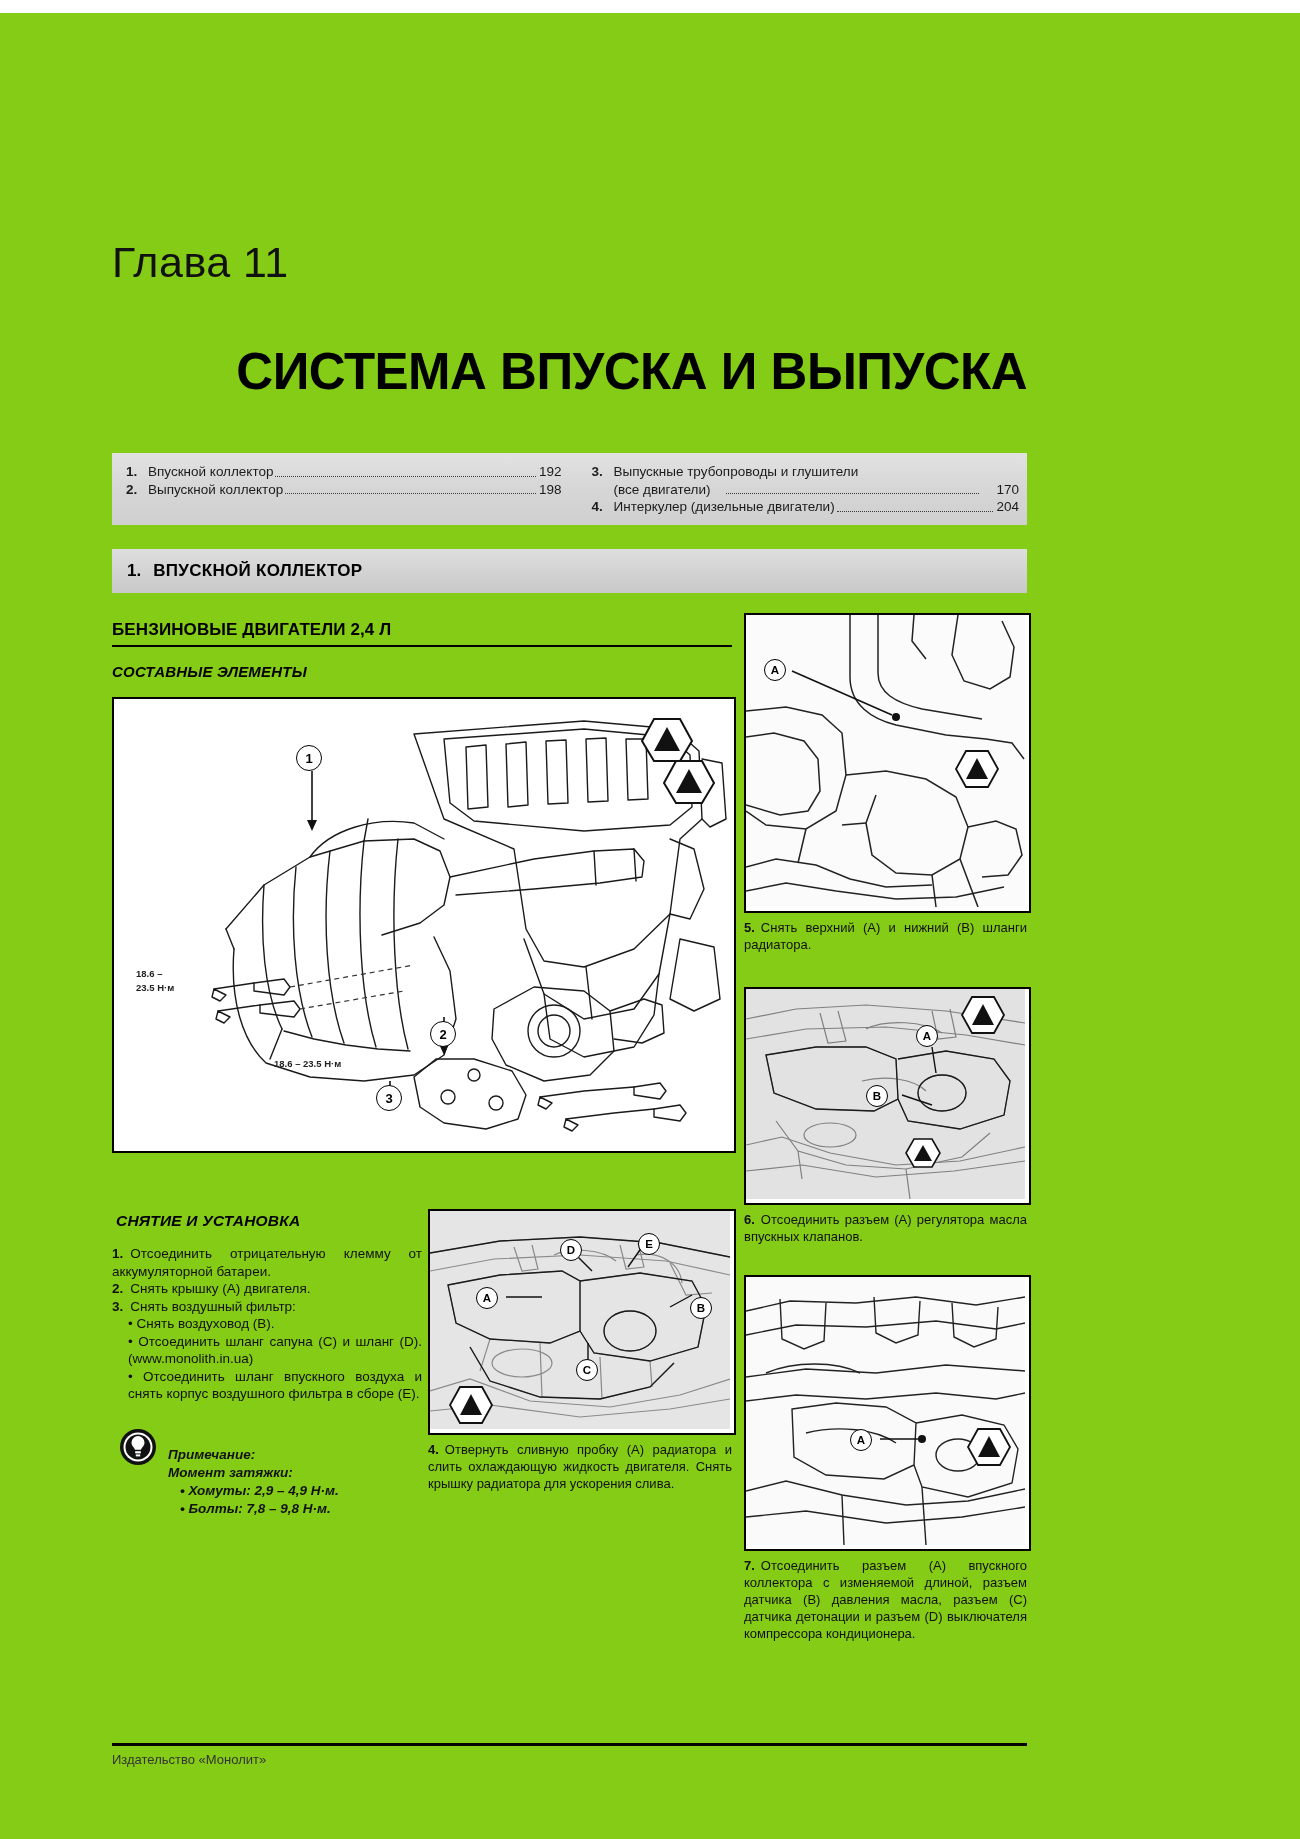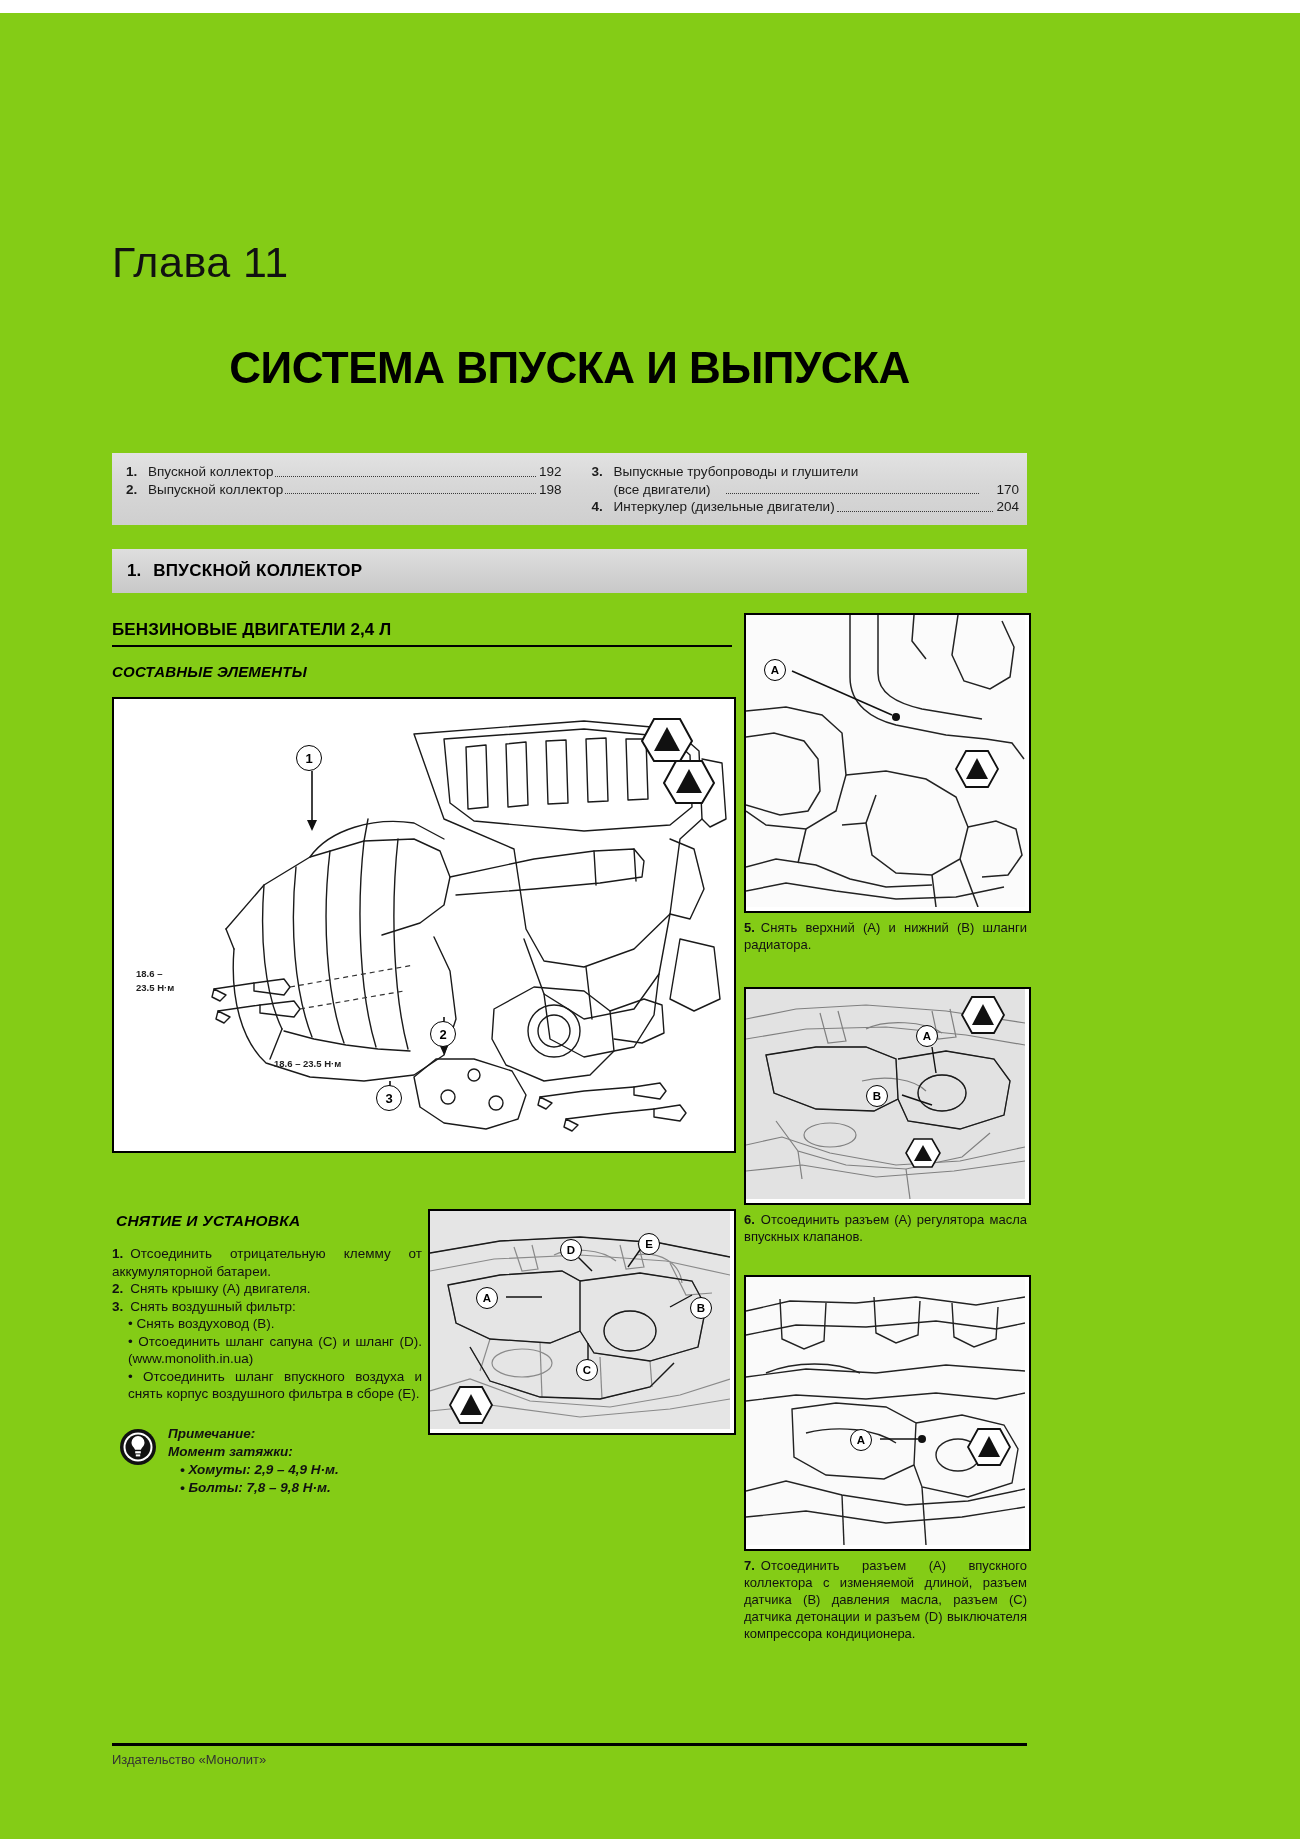--- a/index.html
+++ b/index.html
@@ -23,22 +23,22 @@
   }
 
   
   .chapter-label{
     position:absolute;left:0;top:225px;
     font-size:43px;font-weight:400;letter-spacing:.5px;
     color:#111;
   }
   .chapter-title{
     position:absolute;left:0;top:332px;width:915px;
-    font-size:44px;font-weight:800;letter-spacing:-0.5px;
-    color:#000;text-align:center;
+    font-size:51px;font-weight:800;letter-spacing:-0.5px;
+    color:#000;text-align:right;
     line-height:1.04;
     white-space:nowrap;
   }
 
   
   .toc{
     position:absolute;left:0;top:440px;width:915px;height:72px;
     background:linear-gradient(180deg,#e2e2e2 0%,#d7d7d7 45%,#cfcfcf 100%);
     display:flex;
   }
@@ -128,20 +128,21 @@
     position:absolute;left:6px;top:1412px;width:306px;
     display:flex;
   }
   .note-icon{
     flex:0 0 40px;width:40px;height:40px;margin-top:2px;
   }
   .note-text{
     margin-left:10px;
     font-size:13.5px;line-height:18px;font-weight:700;font-style:italic;
     color:#111;
+    margin-top:21px;
   }
   .note-text .li{padding-left:14px;text-indent:-2px;}
 
   
   .photo{
     position:absolute;border:2.5px solid #000;background:#fff;overflow:hidden;
   }
   .cap{
     position:absolute;
     font-size:13px;line-height:17px;color:#111;text-align:justify;
@@ -404,20 +405,23 @@
         <path d="M262 84 L240 96"></path>
         <path d="M158 152 L158 132"></path>
       </g>
     </svg>
     <div class="callout sm" style="left:46px;top:76px;">A</div>
     <div class="callout sm" style="left:260px;top:86px;">B</div>
     <div class="callout sm" style="left:146px;top:148px;">C</div>
     <div class="callout sm" style="left:130px;top:28px;">D</div>
     <div class="callout sm" style="left:208px;top:22px;">E</div>
   </div>
+  <div class="cap" style="left:316px;top:1428px;width:304px;">
+    <span class="num">4.</span><span>Отвернуть сливную пробку (A) радиатора и слить охлаждающую жидкость двигателя. Снять крышку радиатора для ускорения слива.</span>
+  </div>
 
   <div class="photo" style="left:632px;top:600px;width:283px;height:296px;">
     <svg width="279" height="292" viewBox="0 0 279 292">
       <rect width="279" height="292" fill="#fbfbfb"></rect>
       <g fill="none" stroke="#222" stroke-width="1.5">
         <path d="M104 0 L104 62 C104 90 126 104 150 110 L200 120 L240 124"></path>
         <path d="M132 0 L132 58 C132 78 150 88 176 94 L236 104"></path>
         <path d="M0 96 L40 92 L76 100 L96 118 L100 160 L90 196 L60 214 L20 210 L0 196"></path>
         <path d="M0 122 L28 118 L58 126 L72 144 L74 176 L62 196 L34 200 L0 190"></path>
         <path d="M100 160 L140 156 L180 164 L210 182 L222 212 L214 244 L186 260 L150 258 L126 240 L120 208 L130 180"></path>

